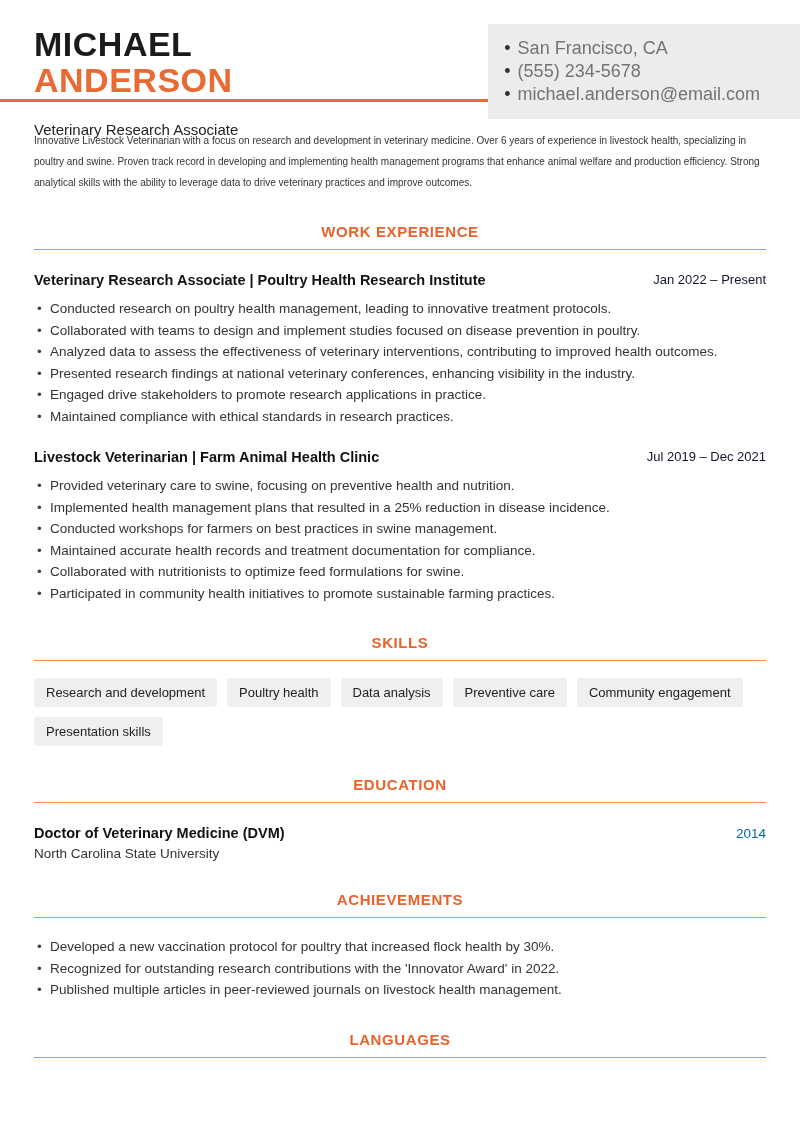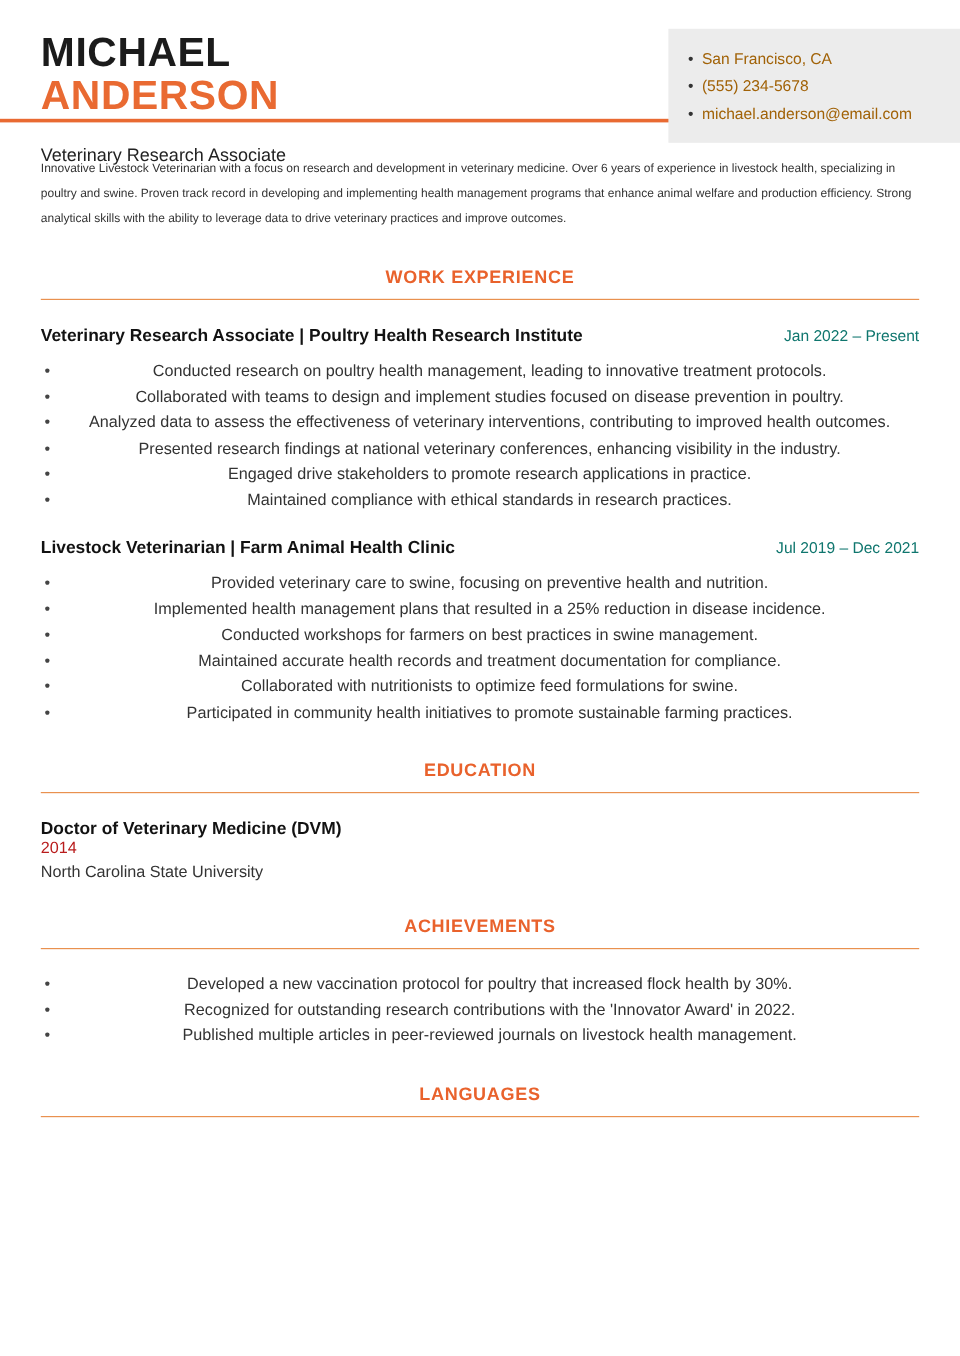--- a/index.html
+++ b/index.html
@@ -17,54 +17,54 @@
   .header { position: relative; padding: 26px 34px 1px 34px; height: 99px; }
   .name { font-weight: 800; font-size: 34px; line-height: 1.06; letter-spacing: 0.5px; }
   .name .first { color: #1b1b1b; display: block; }
   .name .last  { color: #E96A32; display: block; }
   .job-title { font-size: 15px; color: #222; margin-top: 23px; }
   .contact-card {
     position: absolute; top: 24px; right: 0;
     background: #ececec; padding: 13px 40px 13px 16px;
     min-width: 238px;
   }
-  .contact-item { font-size: 13px; color: #a16207; line-height: 23px; white-space: nowrap; }
+  .contact-item { font-size: 18px; color: #737373; line-height: 23px; white-space: nowrap; }
   .contact-item::before { content: "•"; margin-right: 7px; color: #333; }
   .top-divider { height: 3px; background: #E96A32; width: 100%; }
 
   
   .content { padding: 0 34px; }
   .summary { margin-top: 28px; font-size: 10px; line-height: 21px; color: #333; }
 
   .section { margin-top: 30px; }
   .section-title {
     color: #E9622C; font-size: 15px; font-weight: 700; letter-spacing: 0.6px;
     padding-bottom: 9px; border-bottom: 1px solid #E9914F; text-align: center;
   }
 
   .job { margin-top: 22px; }
   .job-head { display: flex; justify-content: space-between; align-items: flex-start; }
   .job-head .title { font-size: 14.5px; font-weight: 700; color: #121212; }
-  .job-head .dates { font-size: 13px; color: #0f766e; white-space: nowrap; margin-left: 8px; }
+  .job-head .dates { font-size: 13px; color: #0f172a; white-space: nowrap; margin-left: 8px; }
   ul.bullets { list-style: none; margin-top: 10px; }
   ul.bullets li {
     font-size: 13.5px; color: #333; line-height: 21.5px;
-    padding-left: 16px; position: relative; text-align: center;
+    padding-left: 16px; position: relative;
   }
   ul.bullets li::before { content: "•"; position: absolute; left: 3px; color: #444; }
 
   .tag-wrap { margin-top: 17px; display: flex; flex-wrap: wrap; gap: 10px; }
   .tag {
     background: #efefef; color: #222; font-size: 13px;
     padding: 7px 12px; border-radius: 3px; white-space: nowrap;
   }
 
-  .edu-row { display: flex; justify-content: space-between; align-items: baseline; margin-top: 22px; flex-direction: column; }
+  .edu-row { display: flex; justify-content: space-between; align-items: baseline; margin-top: 22px; }
   .edu-row .degree { font-size: 14.5px; font-weight: 700; color: #121212; }
-  .edu-row .year { font-size: 13.5px; color: #b91c1c; }
+  .edu-row .year { font-size: 13.5px; color: #0369a1; }
   .school { font-size: 13.5px; color: #333; margin-top: 5px; }
 
   .section ul.bullets.standalone { margin-top: 18px; }
 </style>
 </head>
 <body>
 
 <div class="page">
 
   <div class="header">
@@ -129,20 +129,37 @@
 
             <li>Maintained accurate health records and treatment documentation for compliance.</li>
 
             <li>Collaborated with nutritionists to optimize feed formulations for swine.</li>
 
             <li>Participated in community health initiatives to promote sustainable farming practices.</li>
           </ul>
       </div>
     </div>
 
+    <div class="section">
+      <h2 class="section-title">SKILLS</h2>
+      <div class="tag-wrap">
+
+          <span class="tag">Research and development</span>
+
+          <span class="tag">Poultry health</span>
+
+          <span class="tag">Data analysis</span>
+
+          <span class="tag">Preventive care</span>
+
+          <span class="tag">Community engagement</span>
+
+          <span class="tag">Presentation skills</span>
+        </div>
+    </div>
 
     <div class="section">
       <h2 class="section-title">EDUCATION</h2>
       <div class="edu-row">
         <span class="degree">Doctor of Veterinary Medicine (DVM)</span>
         <span class="year">2014</span>
       </div>
       <div class="school">North Carolina State University</div>
     </div>
 

